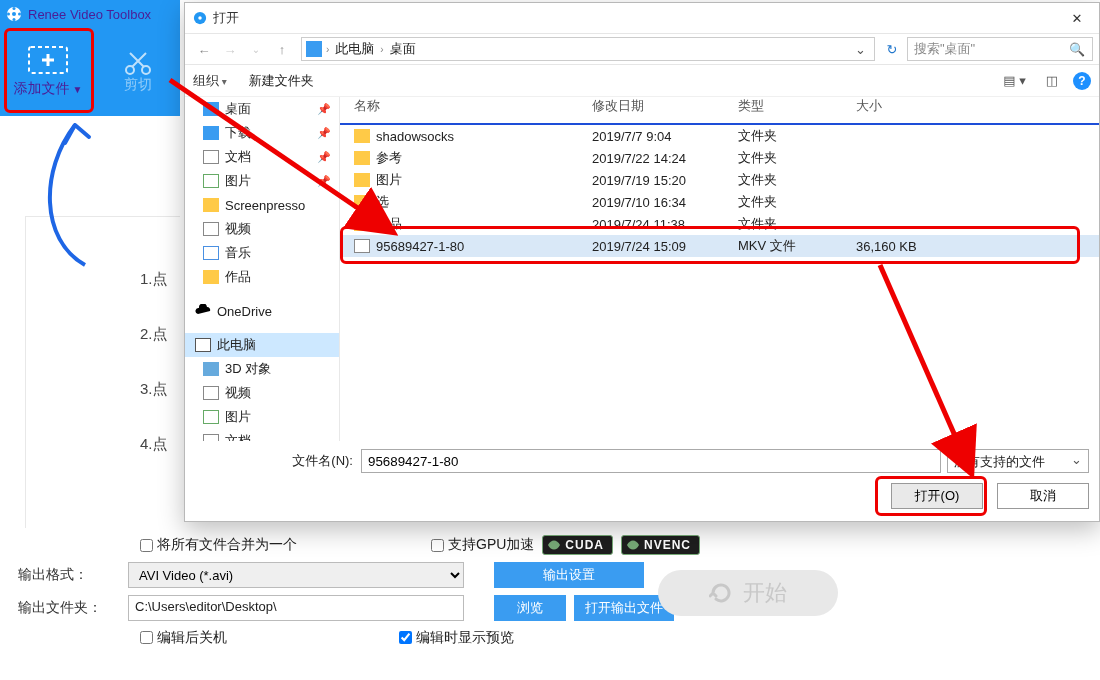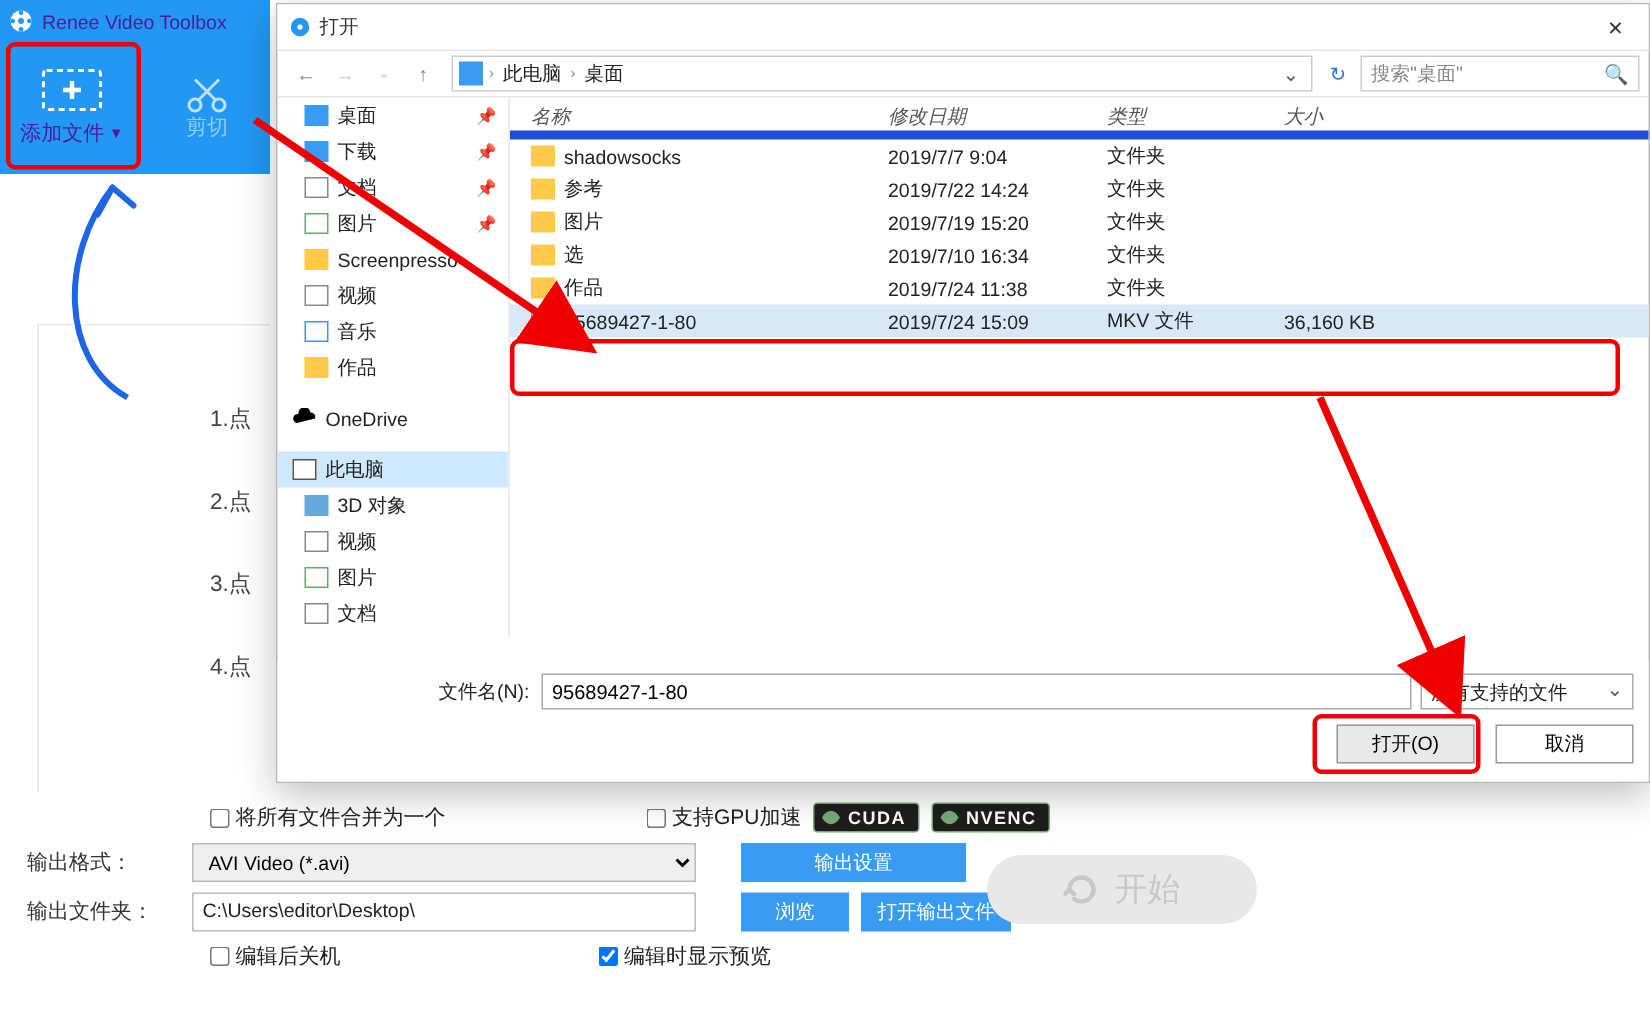--- a/index.html
+++ b/index.html
@@ -60,21 +60,21 @@
   .ticon.folder { background:#ffca47;}
   .ticon.bluef { background:#3a9cf1;}
   .ticon.doc { background:#fff; border:1px solid #888;}
   .ticon.music { background:#fff; border:1px solid #4a90e2;}
   .ticon.monitor { background:#fff; border:1px solid #555;}
   .ticon.cube { background:#6ad;}
   .ticon.video { background:#fff; border:1px solid #888;}
   .ticon.pic { background:#fff; border:1px solid #6a6;}
   .pin { margin-left:auto; margin-right:8px; color:#888; font-size:11px;}
   .list { flex:1; font-size:13px;}
-  .list-head { display:flex; height:28px; align-items:flex-end; border-bottom:6px solid #1d4ed8; color:#555;font-style:italic;}
+  .list-head { display:flex; height:28px; align-items:flex-start; border-bottom:2px solid #1d4ed8; color:#555;}
   .c-name { width:252px; padding-left:14px;}
   .c-date { width:146px;}
   .c-type { width:118px;}
   .c-size { width:100px;}
   .list-row { display:flex; height:22px; align-items:center;}
   .list-row .c-name { display:flex; align-items:center;}
   .list-row .c-name .ticon { margin-right:6px;}
   .list-row.sel { background:#d9e8f7;}
   .file-red { position:absolute; left:340px; top:226px; width:740px; height:38px; border:3px solid #e00; border-radius:6px; z-index:5; pointer-events:none;}
   .dlg-foot { position:absolute; left:0; bottom:0; width:100%; padding:8px 10px 12px 10px; background:#fff;}
@@ -218,20 +218,29 @@
       <span class="seg">桌面</span>
       <span class="addr-dd">⌄</span>
     </div>
     <span class="nav-refresh">↻</span>
     <div class="searchbox">
       <span>搜索"桌面"</span>
       <span style="margin-left:auto">🔍</span>
     </div>
   </div>
 
+  <div class="dlg-tool">
+    <span class="org">组织</span>
+    <span>新建文件夹</span>
+    <span class="right">
+      <span class="viewbtn">▤ ▾</span>
+      <span class="viewbtn">◫</span>
+      <span class="help">?</span>
+    </span>
+  </div>
 
   <div class="dlg-body">
     <div class="tree">
       <div class="tree-item">
           <span class="ticon bluef"></span>
           <span>桌面</span>
           <span class="pin">📌</span>
         </div>
       <div class="tree-item">
           <span class="ticon bluef"></span>

